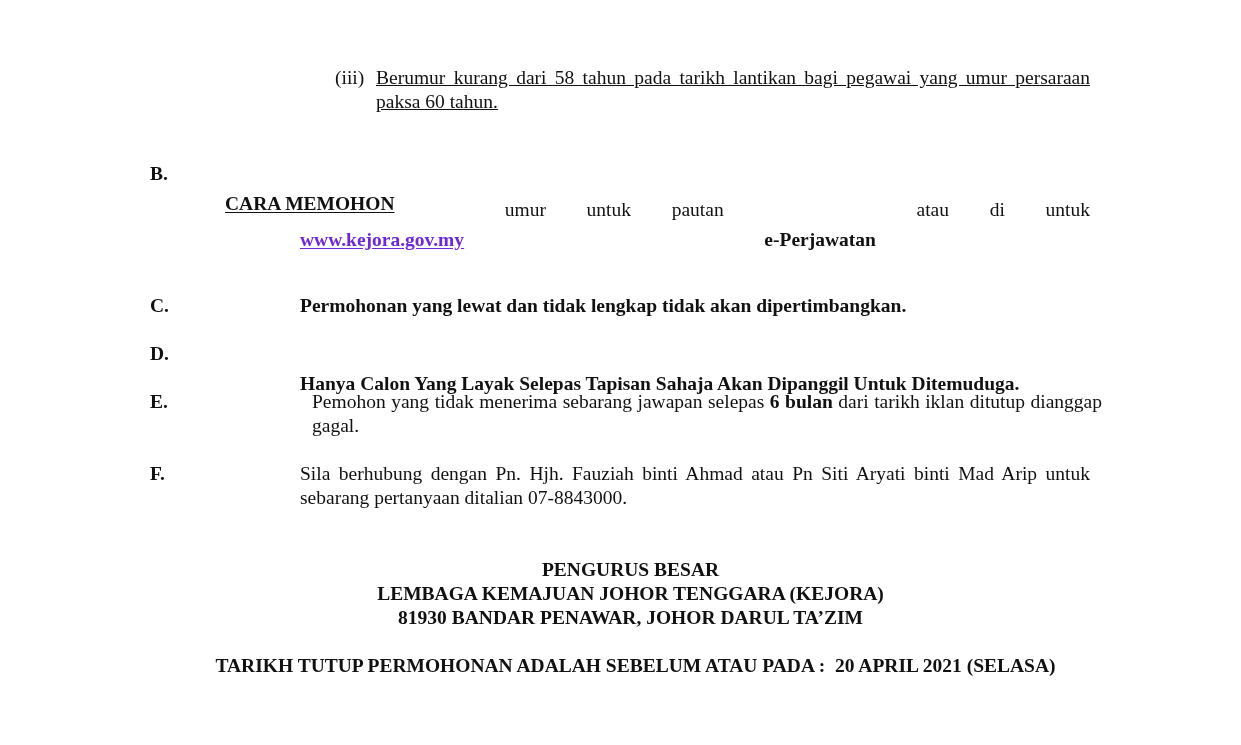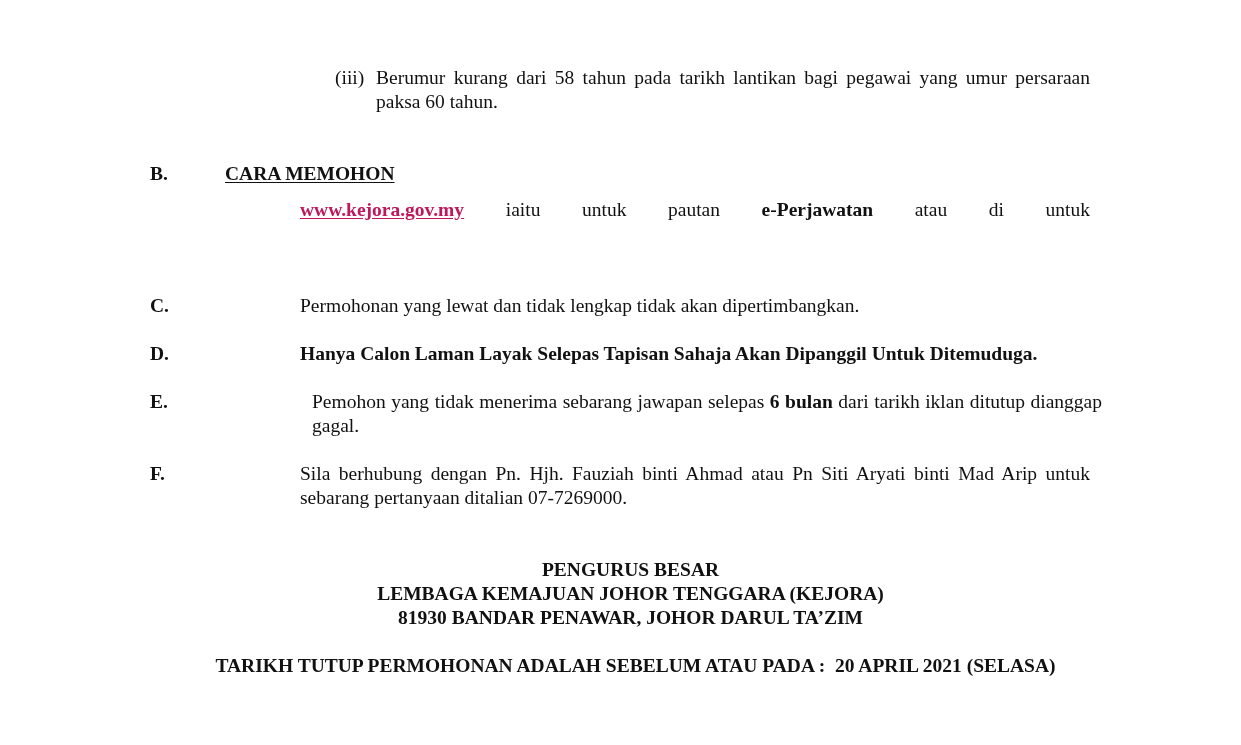--- a/index.html
+++ b/index.html
@@ -20,66 +20,66 @@
     .abs { position: absolute; }
     .label { font-weight: bold; }
     .just {
       text-align: justify;
       text-align-last: left;
     }
     .just-full {
       text-align: justify;
       text-align-last: justify;
     }
-    .b { font-weight: bold; }
+    .b { font-weight: bold; margin-top: 30px; }
     .u { text-decoration: underline; text-underline-offset: 2px; }
     .center {
       position: absolute;
       left: 0;
       width: 1241px;
       text-align: center;
       font-weight: bold;
     }
-    a { color: #be185d; }
+    a { color: #6d28d9; }
   </style>
 </head>
 <body>
 
 <div class="abs" style="left:300px; top:66px;margin-left:35px;">(iii)</div>
-<div class="abs just" style="left:376px; top:66px; width:714px;">Berumur kurang dari 58 tahun pada tarikh lantikan bagi pegawai yang umur persaraan paksa 60 tahun.</div>
+<div class="abs just" style="left:376px; top:66px; width:714px;text-decoration:underline;">Berumur kurang dari 58 tahun pada tarikh lantikan bagi pegawai yang umur persaraan paksa 60 tahun.</div>
 
 <div class="abs label" style="left:150px; top:162px;">B.</div>
 <div class="abs b u" style="left:225px; top:162px;">CARA MEMOHON</div>
 
 <div class="abs" style="left:300px; top:198px; width:790px;">
   <div style="display:flex; justify-content:space-between; width:790px;">
     <a class="b u">www.kejora.gov.my</a>
-    <span>iaitu</span>
+    <span>umur</span>
     <span>untuk</span>
     <span>pautan</span>
     <span class="b">e-Perjawatan</span>
     <span>atau</span>
     <span>di</span>
     <span>untuk</span>
   </div>
 </div>
 
 <div class="abs label" style="left:150px; top:294px;">C.</div>
-<div class="abs" style="left:300px; top:294px; width:790px;">Permohonan yang lewat dan tidak lengkap tidak akan dipertimbangkan.</div>
+<div class="abs" style="left:300px; top:294px; width:790px;font-weight:bold;">Permohonan yang lewat dan tidak lengkap tidak akan dipertimbangkan.</div>
 
 <div class="abs label" style="left:150px; top:342px;">D.</div>
-<div class="abs b" style="left:300px; top:342px; width:800px; white-space:nowrap;">Hanya Calon Laman Layak Selepas Tapisan Sahaja Akan Dipanggil Untuk Ditemuduga.</div>
+<div class="abs b" style="left:300px; top:342px; width:800px; white-space:nowrap;">Hanya Calon Yang Layak Selepas Tapisan Sahaja Akan Dipanggil Untuk Ditemuduga.</div>
 
 <div class="abs label" style="left:150px; top:390px;">E.</div>
 <div class="abs just" style="left:312px; top:390px; width:790px;">
   <span>Pemohon yang tidak menerima sebarang jawapan selepas</span>
   <span class="b">6 bulan</span>
   <span>dari tarikh iklan ditutup dianggap gagal.</span>
 </div>
 
 <div class="abs label" style="left:150px; top:462px;">F.</div>
-<div class="abs just" style="left:300px; top:462px; width:790px;">Sila berhubung dengan Pn. Hjh. Fauziah binti Ahmad atau Pn Siti Aryati binti Mad Arip untuk sebarang pertanyaan ditalian 07-7269000.</div>
+<div class="abs just" style="left:300px; top:462px; width:790px;">Sila berhubung dengan Pn. Hjh. Fauziah binti Ahmad atau Pn Siti Aryati binti Mad Arip untuk sebarang pertanyaan ditalian 07-8843000.</div>
 
 <div class="center" style="top:558px; left:10px;">PENGURUS BESAR</div>
 <div class="center" style="top:582px; left:10px;">LEMBAGA KEMAJUAN JOHOR TENGGARA (KEJORA)</div>
 <div class="center" style="top:606px; left:10px;">81930 BANDAR PENAWAR, JOHOR DARUL TA’ZIM</div>
 
 <div class="center" style="top:654px; left:15px; white-space:pre;">TARIKH TUTUP PERMOHONAN ADALAH SEBELUM ATAU PADA :  20 APRIL 2021 (SELASA)</div>
 
 </body></html>

